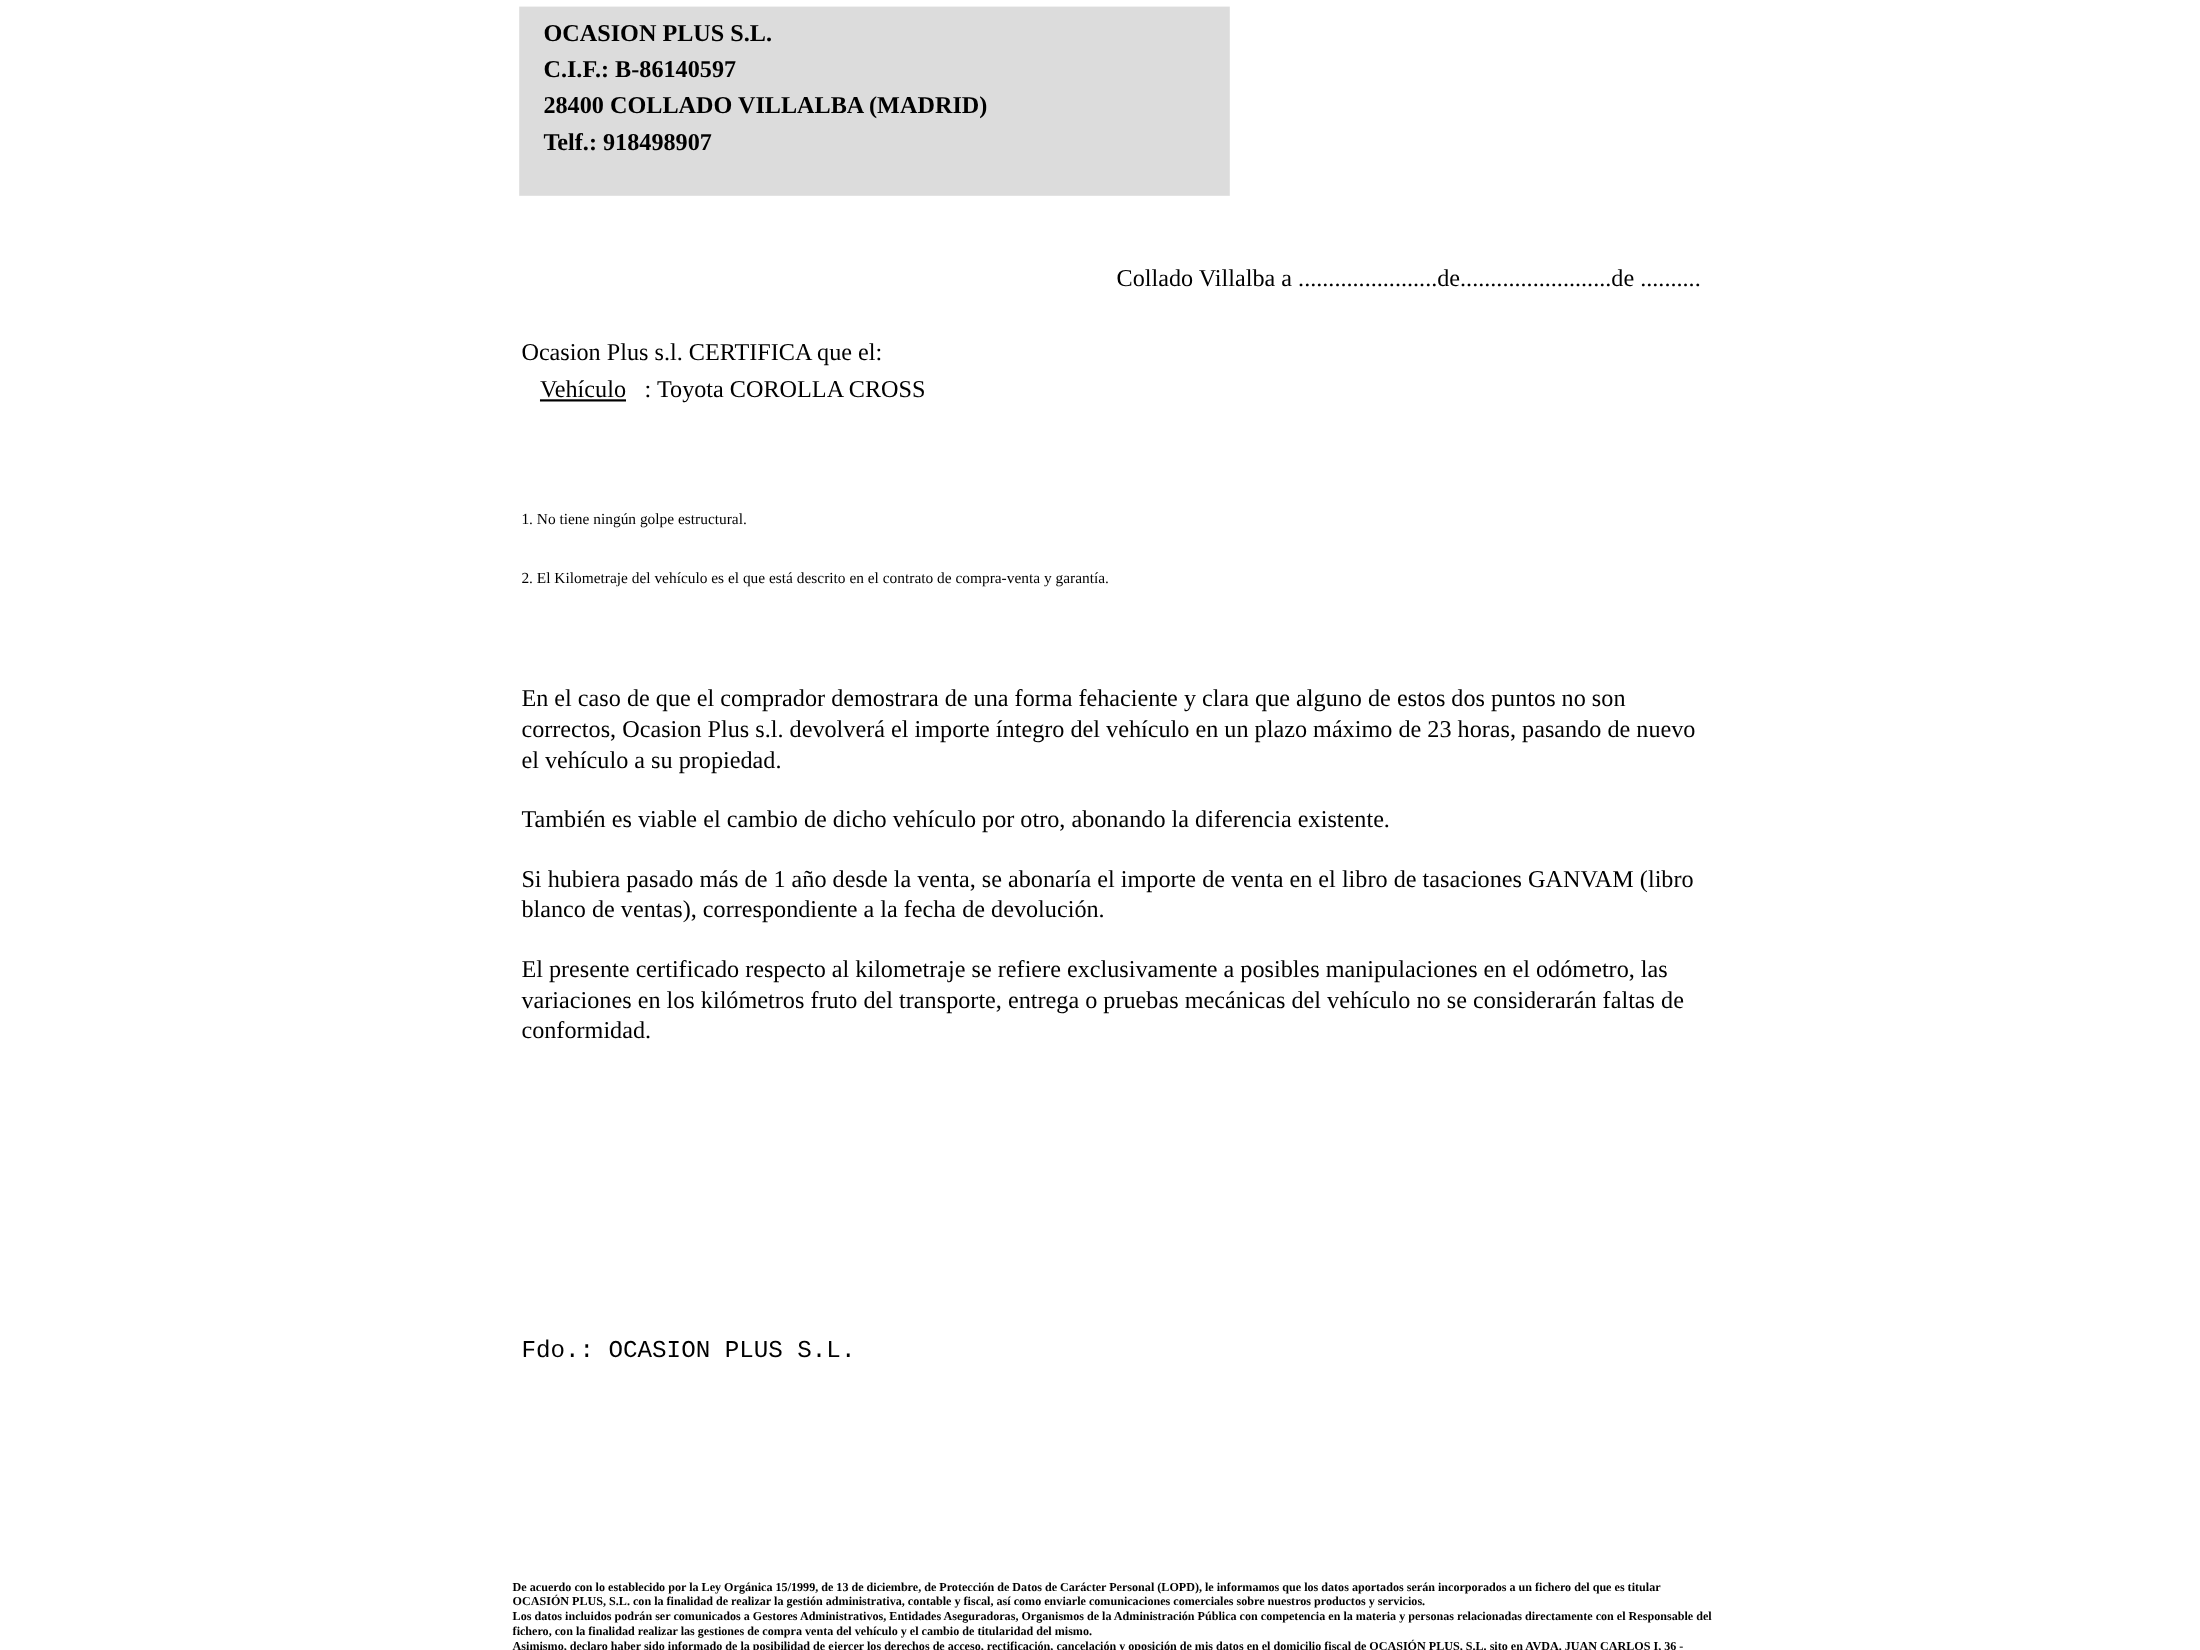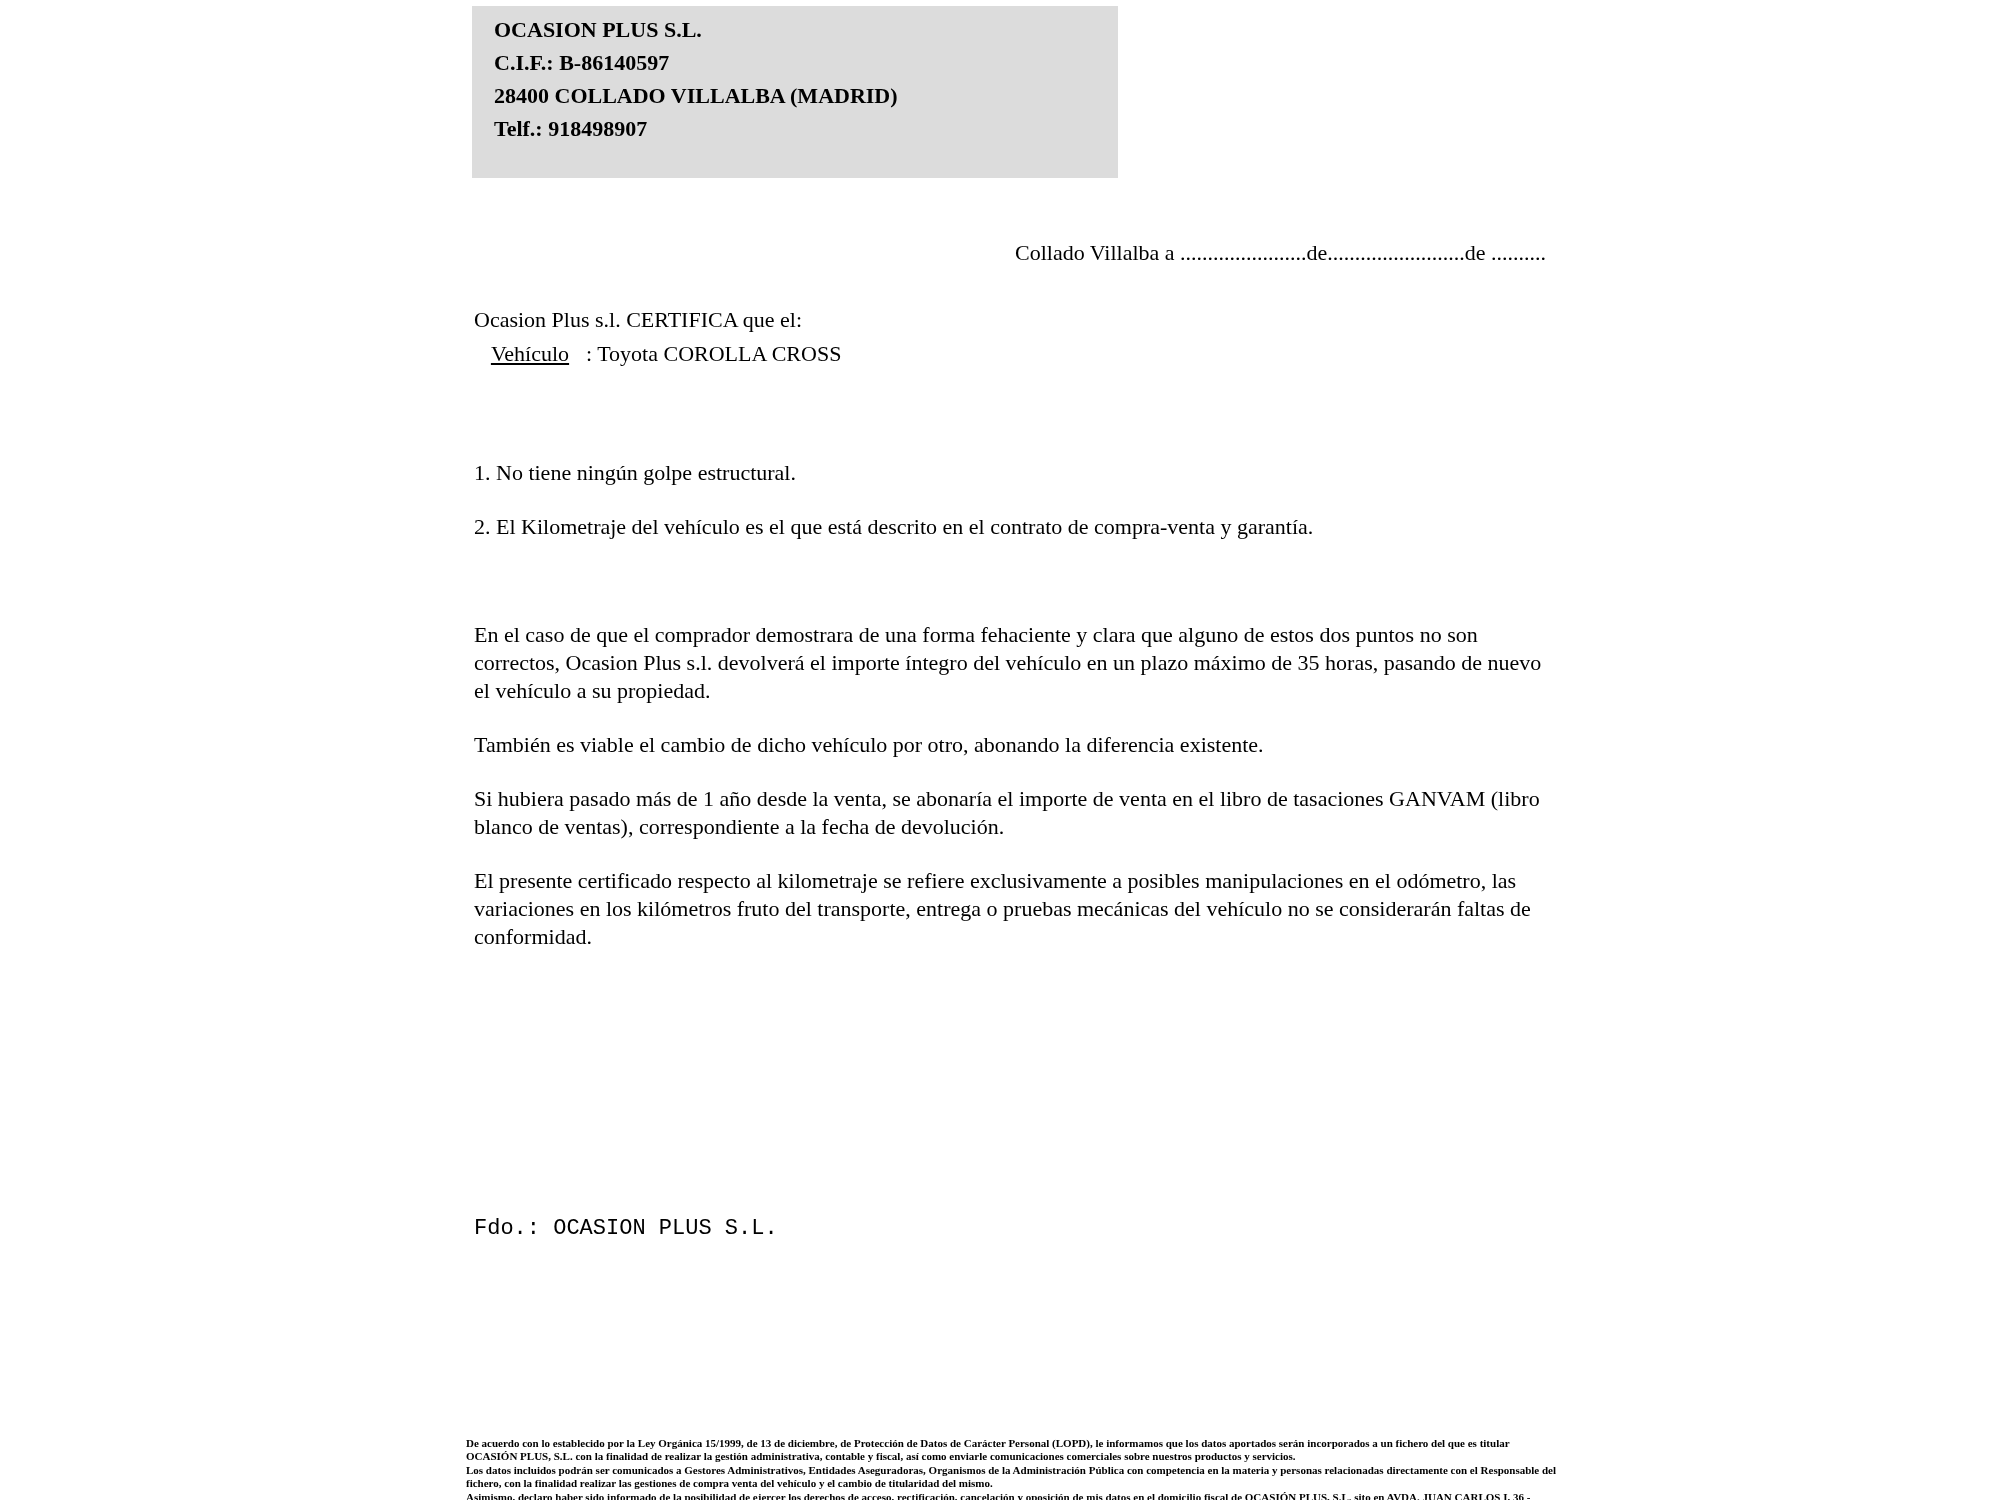--- a/index.html
+++ b/index.html
@@ -53,21 +53,21 @@
     display: inline-block;
     width: 112px;
     text-decoration: underline;
   }
 
   .points {
     position: absolute;
     left: 474px;
     top: 459px;
     width: 1080px;
-    font-size: 22px;
+    font-size: 14px;
     line-height: 28px;
   }
   .points p { margin: 0 0 26px 0; }
 
   .paragraphs {
     position: absolute;
     left: 474px;
     top: 621px;
     width: 1078px;
     font-size: 22px;
@@ -114,21 +114,21 @@
       <span>: Toyota COROLLA CROSS</span>
     </div>
   </div>
 
   <div class="points">
     <p>1. No tiene ningún golpe estructural.</p>
     <p>2. El Kilometraje del vehículo es el que está descrito en el contrato de compra-venta y garantía.</p>
   </div>
 
   <div class="paragraphs">
-    <p>En el caso de que el comprador demostrara de una forma fehaciente y clara que alguno de estos dos puntos no son correctos, Ocasion Plus s.l. devolverá el importe íntegro del vehículo en un plazo máximo de 35 horas, pasando de nuevo el vehículo a su propiedad.</p>
+    <p>En el caso de que el comprador demostrara de una forma fehaciente y clara que alguno de estos dos puntos no son correctos, Ocasion Plus s.l. devolverá el importe íntegro del vehículo en un plazo máximo de 23 horas, pasando de nuevo el vehículo a su propiedad.</p>
     <p>También es viable el cambio de dicho vehículo por otro, abonando la diferencia existente.</p>
     <p>Si hubiera pasado más de 1 año desde la venta, se abonaría el importe de venta en el libro de tasaciones GANVAM (libro blanco de ventas), correspondiente a la fecha de devolución.</p>
     <p>El presente certificado respecto al kilometraje se refiere exclusivamente a posibles manipulaciones en el odómetro, las variaciones en los kilómetros fruto del transporte, entrega o pruebas mecánicas del vehículo no se considerarán faltas de conformidad.</p>
   </div>
 
   <div class="signature">Fdo.: OCASION PLUS S.L.</div>
 
   <div class="legal">
     <p>De acuerdo con lo establecido por la Ley Orgánica 15/1999, de 13 de diciembre, de Protección de Datos de Carácter Personal (LOPD), le informamos que los datos aportados serán incorporados a un fichero del que es titular OCASIÓN PLUS, S.L. con la finalidad de realizar la gestión administrativa, contable y fiscal, así como enviarle comunicaciones comerciales sobre nuestros productos y servicios.</p>
     <p>Los datos incluidos podrán ser comunicados a Gestores Administrativos, Entidades Aseguradoras, Organismos de la Administración Pública con competencia en la materia y personas relacionadas directamente con el Responsable del fichero, con la finalidad realizar las gestiones de compra venta del vehículo y el cambio de titularidad del mismo.</p>

